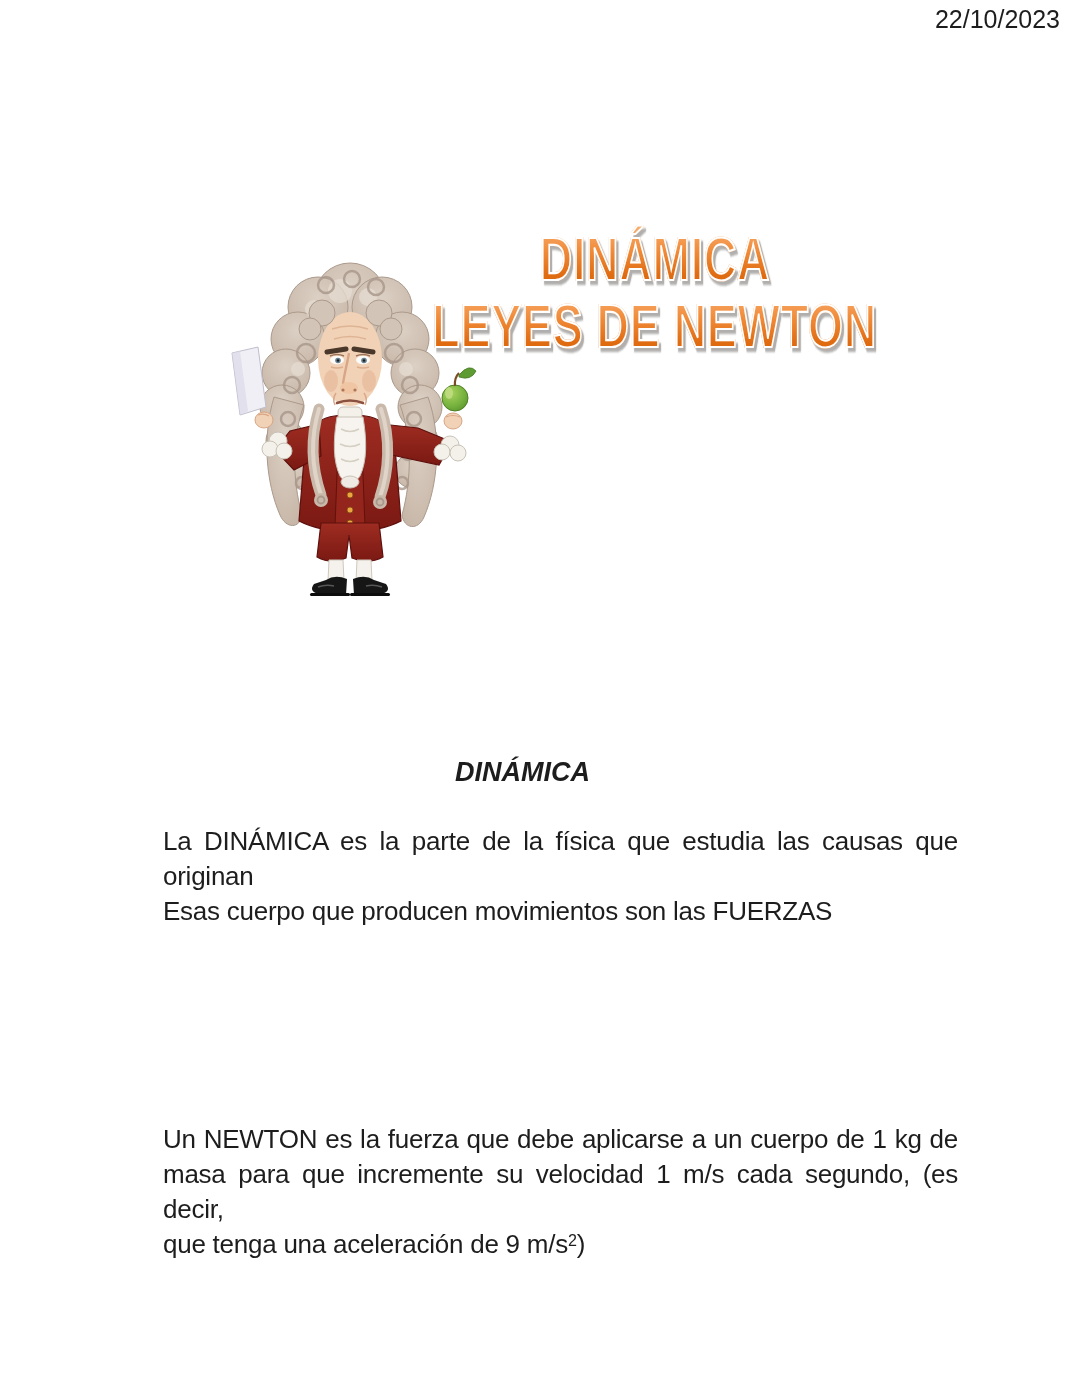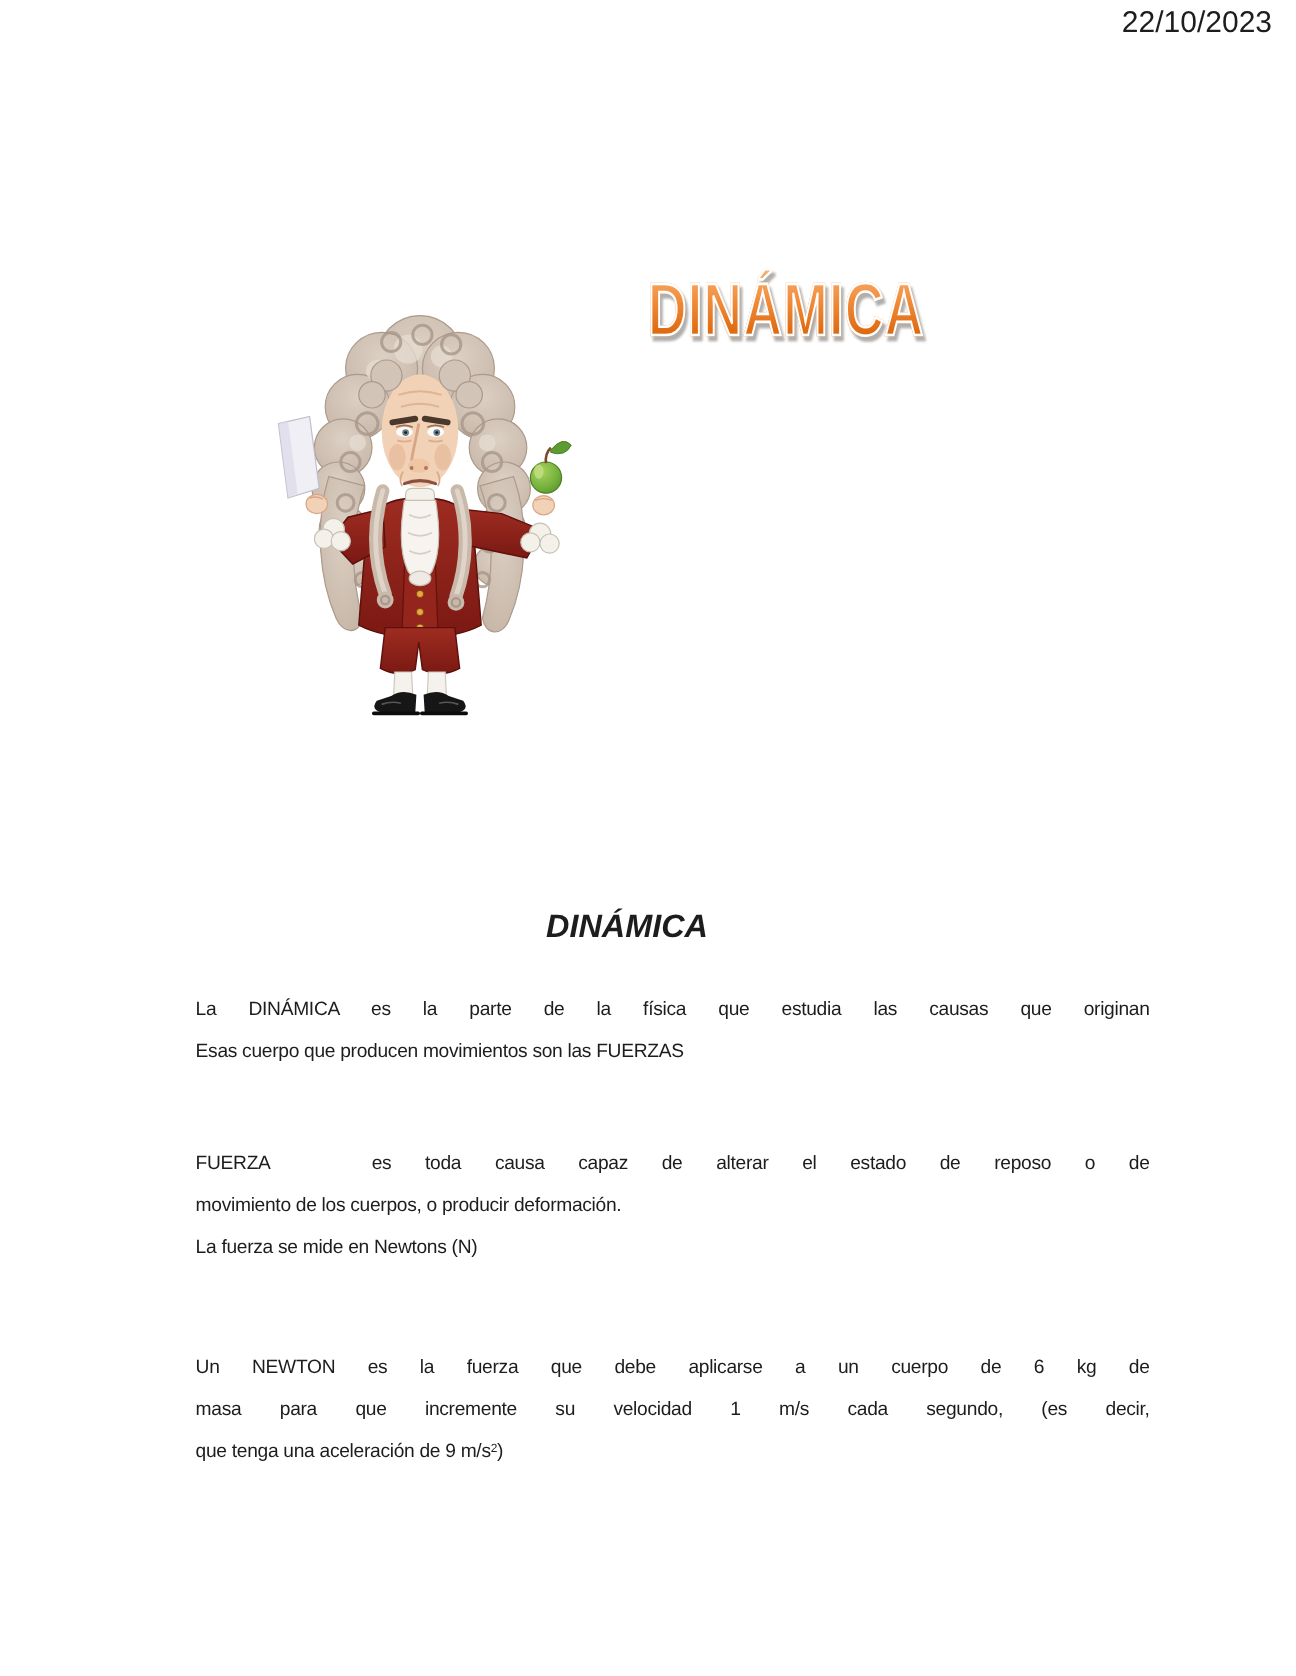--- a/index.html
+++ b/index.html
@@ -26,38 +26,39 @@
     -webkit-text-stroke:2.2px #ffffff;
     filter:drop-shadow(3px 4px 1px rgba(150,148,146,0.75));
   }
   .newton{position:absolute; left:222px; top:257px; width:260px; height:340px;}
   .heading{
     position:absolute; left:455px; top:756px; font-size:27px; line-height:32px;
     font-weight:bold; font-style:italic; color:#1d1d1d;
   }
   .para{
     position:absolute; left:163px; width:795px;
-    font-size:16px; line-height:35px; letter-spacing:-0.25px; color:#1d1d1d;
+    font-size:26px; line-height:35px; letter-spacing:-0.25px; color:#1d1d1d;
   }
   .p1{top:824px}
   .p2{top:952px}
   .p3{top:1122px}
   .line{white-space:nowrap;}
   .line.just{white-space:normal; text-align:justify; text-align-last:justify;}
   .line sup{font-size:62%; line-height:0; position:relative; top:-0.45em; vertical-align:baseline;}
 </style>
 </head>
 <body>
 
 <div class="page">
 
   <div class="date">22/10/2023</div>
 
   <div class="title">
     <div class="title-line"><span class="wordart">DINÁMICA</span></div>
+    <div class="title-line"><span class="wordart">LEYES DE NEWTON</span></div>
   </div>
 
   <svg class="newton" viewBox="0 0 260 340" xmlns="http://www.w3.org/2000/svg">
     <defs>
       <linearGradient id="coatG" x1="0" y1="0" x2="0" y2="1">
         <stop offset="0" stop-color="#9E2C22"></stop>
           <stop offset="1" stop-color="#7A1912"></stop>
       </linearGradient>
       <radialGradient id="appleG" cx="0.35" cy="0.3" r="0.9">
         <stop offset="0" stop-color="#A8D35E"></stop>
@@ -222,26 +223,21 @@
       <path d="M237,118 Q247,106 254,114 Q249,124 237,120 Z" fill="#5E9B33" stroke="#477A23" stroke-width="0.8"></path>
     </g>
   </svg>
 
   <div class="heading">DINÁMICA</div>
 
   <div class="para p1">
       <div class="line just"><span>La DINÁMICA es la parte de la física que estudia las causas que originan</span></div>
       <div class="line"><span>Esas cuerpo que producen movimientos son las FUERZAS</span></div>
     </div>
-  <div class="para p2">
-      <div class="line just"><span>FUERZA&nbsp;&nbsp; es toda causa capaz de alterar el estado de reposo o de</span></div>
-      <div class="line"><span>movimiento de los cuerpos, o producir deformación.</span></div>
-      <div class="line"><span>La fuerza se mide en Newtons (N)</span></div>
-    </div>
   <div class="para p3">
-      <div class="line just"><span>Un NEWTON es la fuerza que debe aplicarse a un cuerpo de 6 kg de</span></div>
+      <div class="line just"><span>Un NEWTON es la fuerza que debe aplicarse a un cuerpo de 1 kg de</span></div>
       <div class="line just"><span>masa para que incremente su velocidad 1 m/s cada segundo, (es decir,</span></div>
       <div class="line"><span>que tenga una aceleración de 9 m/s</span><sup>2</sup><span>)</span></div>
     </div>
 
   <div class="pagenum">1</div>
 
 </div>
 
 </body></html>

